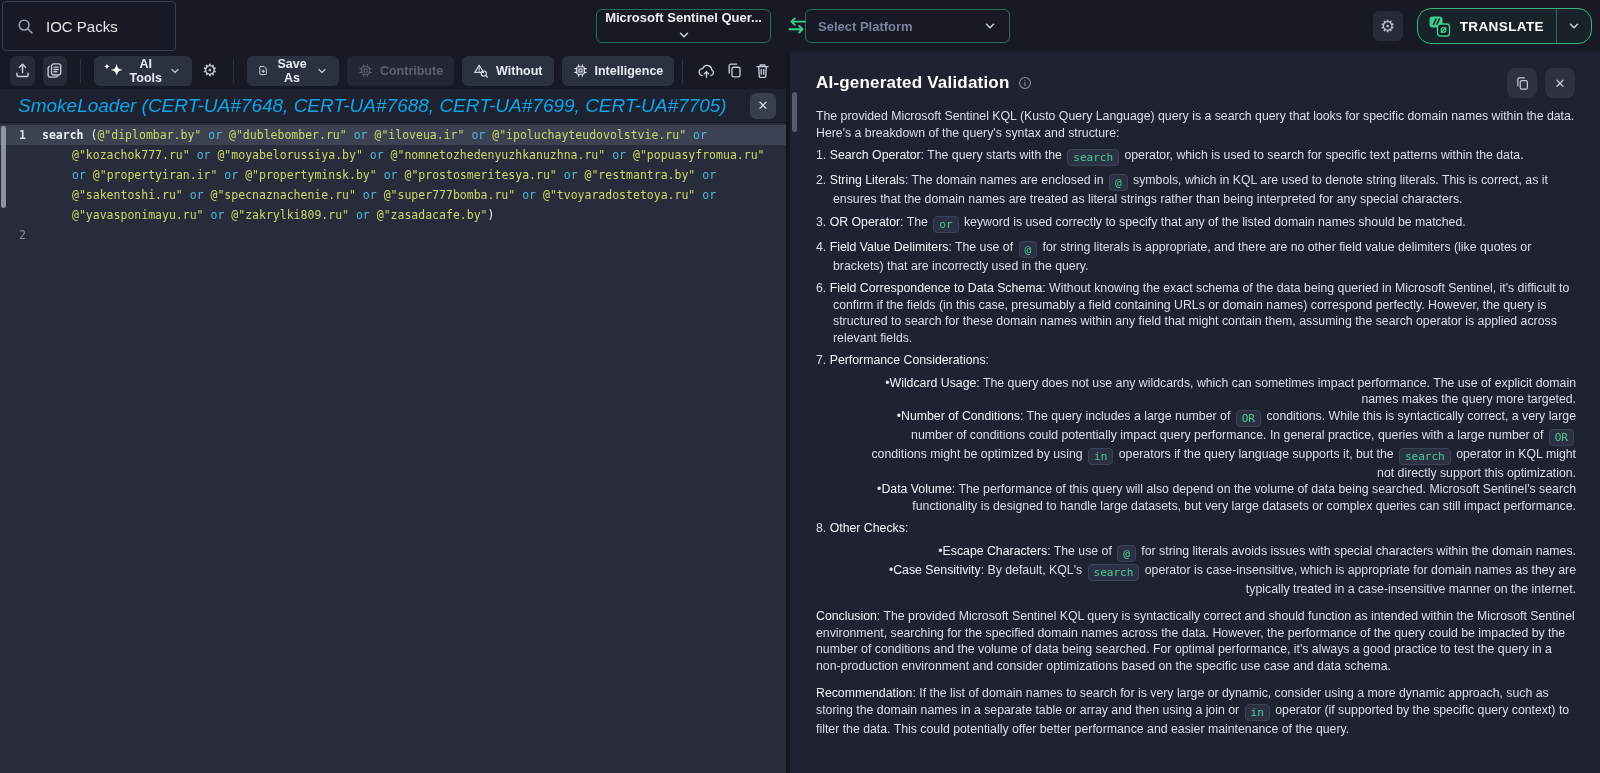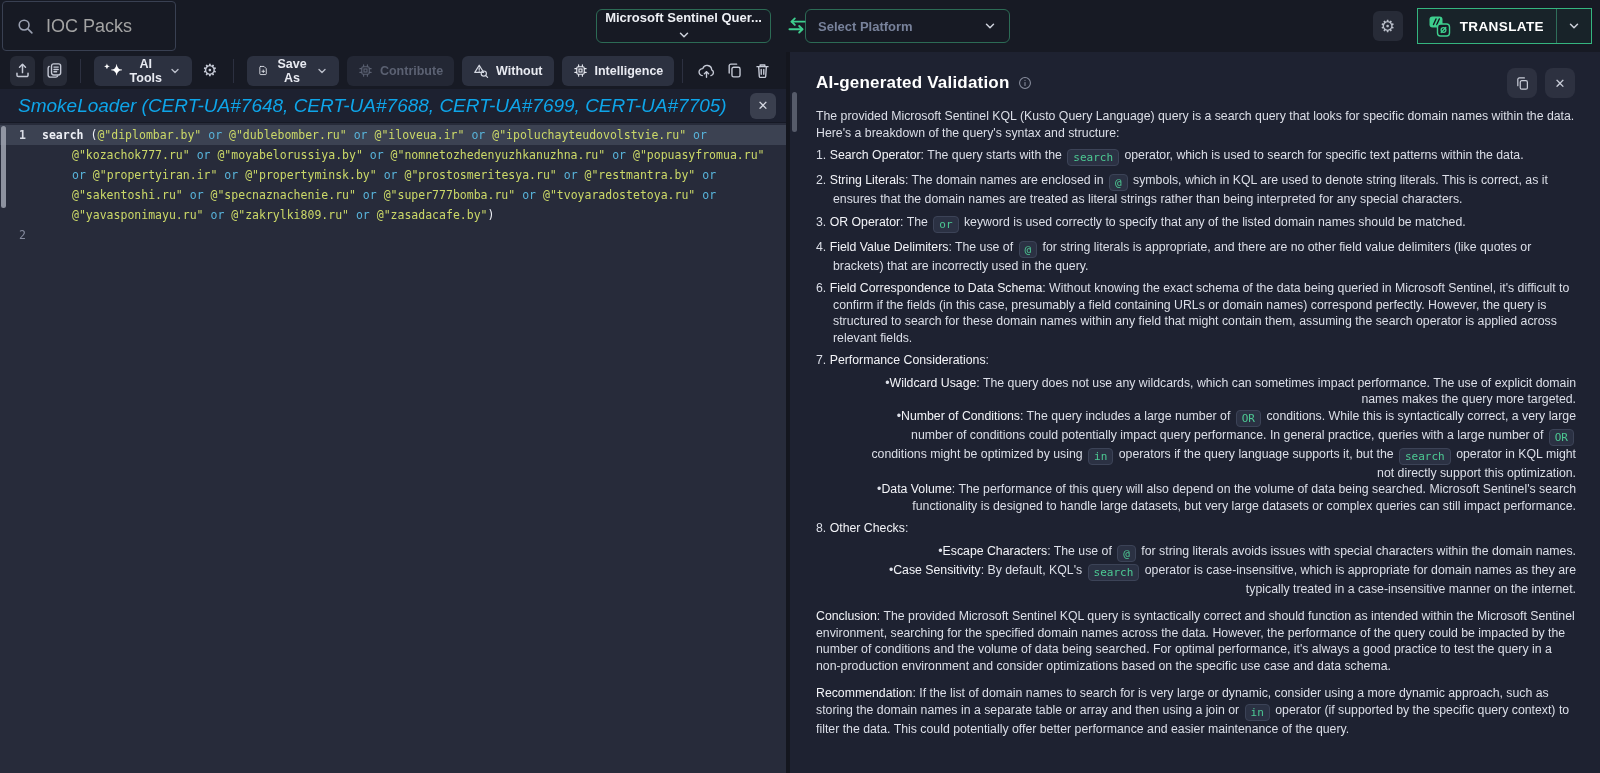--- a/index.html
+++ b/index.html
@@ -5,34 +5,34 @@
   * { margin:0; padding:0; box-sizing:border-box; }
   html,body { width:1600px; height:773px; overflow:hidden; background:#14161f;
     font-family:"Liberation Sans","DejaVu Sans",sans-serif; -webkit-font-smoothing:antialiased; }
   .app { position:relative; width:1600px; height:773px; background:#171a24; }
 
   
   .topbar { position:relative; height:52px; background:#171a24; }
   .searchbox { position:absolute; left:2px; top:1px; width:174px; height:50px;
     border:1px solid #394052; border-radius:4px; display:flex; align-items:center;
     padding:0 14px; gap:12px; color:#9aa0b1; }
-  .searchbox .ph { font-size:18px; color:#a3a3a3; }
+  .searchbox .ph { font-size:15px; color:#e5e5e5; }
   .topbar-center { position:absolute; left:596px; top:9px; display:flex; align-items:center; }
   .select { height:34px; border:1px solid #2c6b55; border-radius:6px; background:transparent;
     display:flex; align-items:center; justify-content:space-between; padding:0 12px; cursor:pointer; }
   .select .lbl { font-size:13px; font-weight:700; color:#eef0f5; white-space:nowrap; }
   .select.src { width:175px;flex-direction:column; }
   .select.tgt { width:205px; margin-left:34px; }
   .select.tgt .lbl { color:#78829b; font-weight:600; }
   .swap { position:absolute; left:188px; top:4px; width:30px; color:#3ecf8e; }
   .topbar-right { position:absolute; right:8px; top:8px; display:flex; align-items:center; gap:14px; }
   .iconbtn-sq { width:30px; height:30px; border-radius:6px; background:#272b37; color:#b9bec9;
     display:flex; align-items:center; justify-content:center; border:none; cursor:pointer; font-size:15px; }
   .translate { height:36px; display:flex; align-items:center; border:1px solid #35b57f;
-    border-radius:0; background:rgba(62,207,142,0.05); cursor:pointer; padding-left:10px; }
+    border-radius:14px; background:rgba(62,207,142,0.05); cursor:pointer; padding-left:10px; }
   .translate .tl { font-size:13.5px; font-weight:800; color:#ffffff; letter-spacing:.4px; margin:0 12px 0 9px; }
   .translate .tsep { width:1px; align-self:stretch; background:#2f6e5a; }
   .translate .tchev { width:34px; display:flex; align-items:center; justify-content:center; color:#cfd3dd; }
 
   
   .main { position:absolute; top:52px; left:0; right:0; bottom:0; display:flex; }
   .left { width:786px; display:flex; flex-direction:column; background:#171a24; }
   .gap-col { width:4px; background:#14161e; }
   .right { width:810px; background:#1e2231; position:relative; }
 

